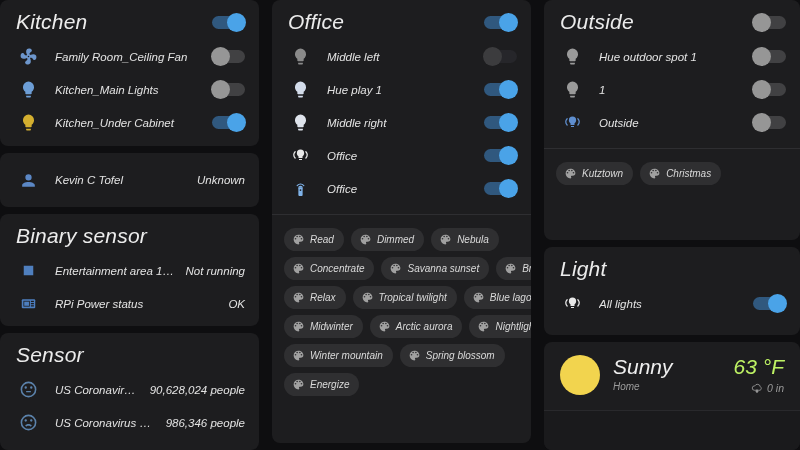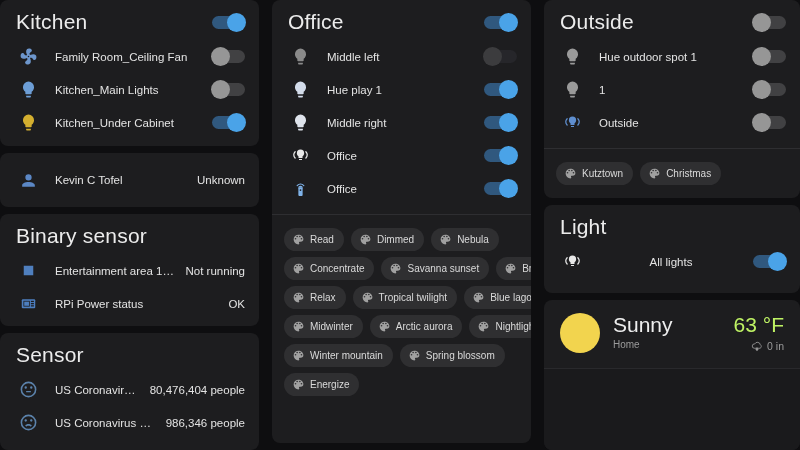--- a/index.html
+++ b/index.html
@@ -3,21 +3,21 @@
 <meta charset="utf-8">
 <style>
   html,body{margin:0;padding:0;}
   body{
     width:800px;height:450px;overflow:hidden;
     background:#0e0e10;
     font-family:"Liberation Sans", sans-serif;
     -webkit-font-smoothing:antialiased;
   }
   .board{display:flex;width:800px;height:450px;gap:13px;}
-  .col{display:flex;flex-direction:column;gap:7px;}
+  .col{display:flex;flex-direction:column;gap:7px;font-style:italic;}
   .col1{width:259px;}
   .col2{width:259px;}
   .col3{width:256px;}
   .card{background:#1d1d1f;border-radius:8px;color:#e6e6e6;overflow:hidden;flex:none;}
 
   .card-header{display:flex;align-items:center;justify-content:space-between;padding:10px 14px 2px 16px;}
   .card-title{font-size:21px;font-weight:400;color:#ececec;letter-spacing:.2px;}
 
   .rows{padding-top:4px;}
   .row{display:flex;align-items:center;height:33px;padding:0 14px 0 16px;}
@@ -47,22 +47,22 @@
   
   .card.slim{display:flex;align-items:center;}
   .card.slim .row{flex:1;}
 
   
   .card.kitchen{height:146px;}
   .card.person{height:54px;}
   .card.binary{height:112px;}
   .card.sensor{flex:1;}
   .card.office{height:443px;}
-  .card.outside{height:198px;}
-  .card.light{height:88px;text-align:center;}
+  .card.outside{height:240px;}
+  .card.light{height:88px;}
   .card.weather{flex:1;display:flex;flex-direction:column;}
 
   .weather-main{display:flex;align-items:flex-start;gap:13px;padding:13px 16px;height:42px;flex:none;}
   .sun{width:40px;height:40px;border-radius:50%;background:#f2d44e;flex:none;}
   .w-left{flex:1;min-width:0;}
   .w-cond{font-size:21px;color:#eeeeee;}
   .w-loc{font-size:10px;color:#9b9b9b;margin-top:2px;}
   .w-right{text-align:right;flex:none;}
   .w-temp{font-size:21px;color:#bef264;}
   .w-precip{display:flex;align-items:center;justify-content:flex-end;gap:4px;font-size:10.5px;color:#9b9b9b;margin-top:3px;}
@@ -201,21 +201,21 @@
         <span class="card-title">Sensor</span>
       </div>
       <div class="rows">
         <div class="row">
           <span class="icon" style="color:#5b82ab">
               <svg viewBox="0 0 24 24" class="ic-fill">
                 <use href="#p-neutral"></use>
               </svg>
             </span>
           <span class="label">US Coronavirus confirmed</span>
-          <span class="value">80,476,404 people</span>
+          <span class="value">90,628,024 people</span>
         </div>
         <div class="row">
           <span class="icon" style="color:#5b82ab">
               <svg viewBox="0 0 24 24" class="ic-fill">
                 <use href="#p-sad"></use>
               </svg>
             </span>
           <span class="label">US Coronavirus deaths</span>
           <span class="value">986,346 people</span>
         </div>

